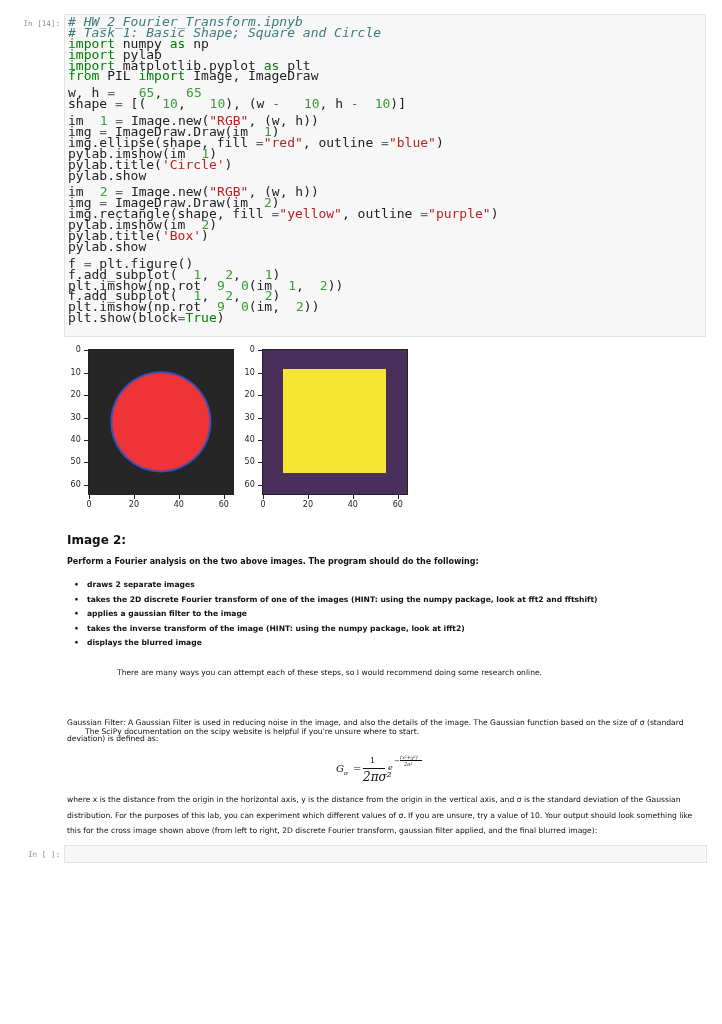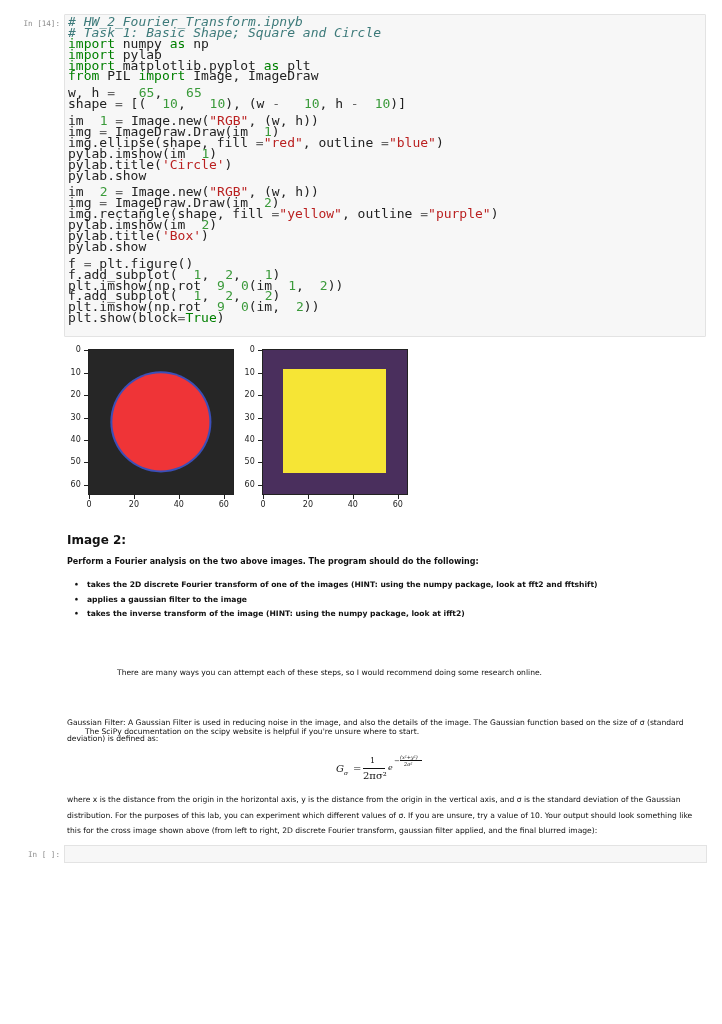--- a/index.html
+++ b/index.html
@@ -99,36 +99,38 @@
       <div class="tick-x" style="left: 118.969px; top: 153px;"></div>
       <div class="tick-label" style="top: 158px; left: 113.769px;">40</div>
       <div class="tick-x" style="left: 163.892px; top: 153px;"></div>
       <div class="tick-label" style="top: 158px; left: 158.692px;">60</div>
     </div>
 </div>
 
 <div class="md h-task">Image 2:</div>
 <div class="md bold-p">Perform a Fourier analysis on the two above images. The program should do the following:</div>
 <ul class="bullets">
+  <li>draws 2 separate images</li>
   <li>takes the 2D discrete Fourier transform of one of the images (HINT: using the numpy package, look at fft2 and fftshift)</li>
   <li>applies a gaussian filter to the image</li>
   <li>takes the inverse transform of the image (HINT: using the numpy package, look at ifft2)</li>
+  <li>displays the blurred image</li>
 </ul>
 <div class="indent" style="top:666px;margin-left:32px;">There are many ways you can attempt each of these steps, so I would recommend doing some research online.</div>
 <div class="indent" style="top:681px;margin-top:44px;">The SciPy documentation on the scipy website is helpful if you're unsure where to start.</div>
 
 <div class="para" style="top:715px;">Gaussian Filter: A Gaussian Filter is used in reducing noise in the image, and also the details of the image. The Gaussian function based on the size of σ (standard deviation) is defined as:</div>
 
 <div class="formula">
   <span style="position:absolute; left:0; top:9px; font-size:10px; font-style:italic;">G</span>
   <span style="position:absolute; left:8px; top:15px; font-size:6px; font-style:italic;">σ</span>
   <span style="position:absolute; left:17px; top:9px; font-size:10px;">=</span>
   <span style="position:absolute; left:34px; top:2px; font-size:8px;">1</span>
   <span style="position:absolute; left:27px; top:14px; width:22px; height:1px; background:#111;"></span>
-  <span style="position:absolute; left:27px; top:16px; font-size:10px; ">2πσ²</span>
+  <span style="position:absolute; left:27px; top:16px; font-size:12px; font-style:italic;">2πσ²</span>
   <span style="position:absolute; left:52px; top:9px; font-size:8px; font-style:italic;">e</span>
   <span style="position:absolute; left:58px; top:3px; font-size:7px;">−</span>
   <span style="position:absolute; left:64px; top:0px; font-size:5px; font-style:italic;">(x²+y²)</span>
   <span style="position:absolute; left:64px; top:6px; width:22px; height:0.6px; background:#111;"></span>
   <span style="position:absolute; left:68px; top:7px; font-size:5px; font-style:italic;">2σ²</span>
 </div>
 
 <div class="para" style="top:792px;">where x is the distance from the origin in the horizontal axis, y is the distance from the origin in the vertical axis, and σ is the standard deviation of the Gaussian distribution. For the purposes of this lab, you can experiment which different values of σ. If you are unsure, try a value of 10. Your output should look something like this for the cross image shown above (from left to right, 2D discrete Fourier transform, gaussian filter applied, and the final blurred image):</div>
 
 <div class="prompt" style="left:4px; top:850px;">In [ ]:</div>

